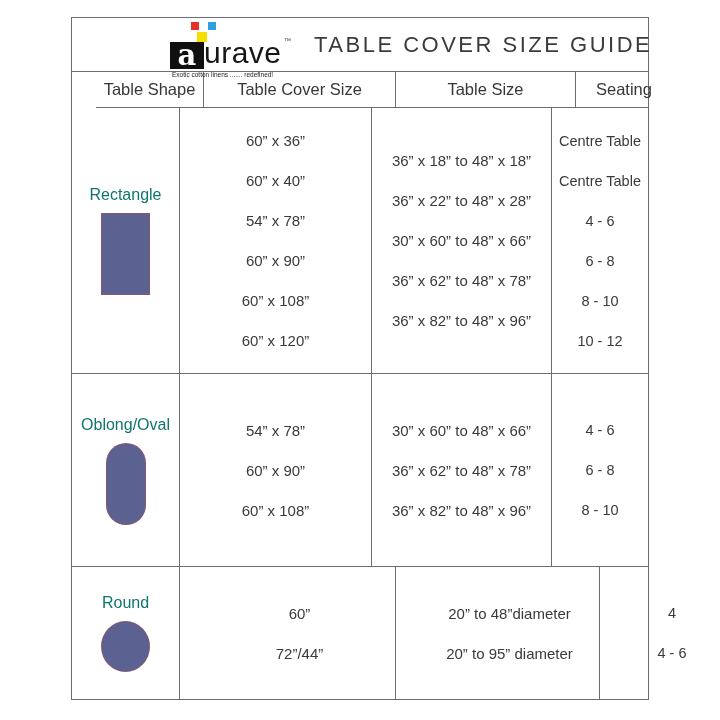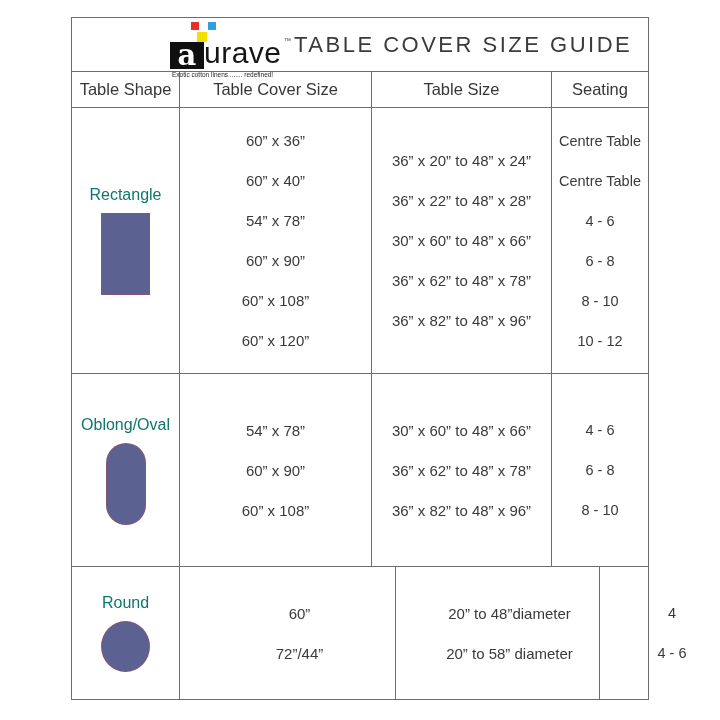--- a/index.html
+++ b/index.html
@@ -55,35 +55,36 @@
   .tm {
     position: absolute; left: 114px; top: 18px;
     font-size: 7px; color: #444;
   }
   .tagline {
     position: absolute; left: 2px; top: 52px;
     font-size: 6.5px; color: #222;
     white-space: nowrap;
   }
   .guide-title {
-    margin-left: 4px;
+    margin-left: 24px;
     font-size: 22px;
     letter-spacing: 2.5px;
     color: #3b3b3b;
     white-space: nowrap;
   }
 
   
   .col-head, .section {
     display: grid;
     grid-template-columns: 108px 192px 180px 96px;
   }
   .col-head {
     height: 36px;
     border-bottom: 1px solid #6d6d6d;
+    margin-left: 24px;
   }
   .head-cell {
     border-right: 1px solid #6d6d6d;
     display: flex; align-items: center; justify-content: center;
     font-size: 16.5px; color: #373737;
     white-space: nowrap;
   }
   .head-cell:last-child { border-right: none; }
 
   .section { border-bottom: 1px solid #6d6d6d; }
@@ -149,21 +150,21 @@
     </div>
     <div class="cell data-col">
       <div class="row-item">60” x 36”</div>
       <div class="row-item">60” x 40”</div>
       <div class="row-item">54” x 78”</div>
       <div class="row-item">60” x 90”</div>
       <div class="row-item">60” x 108”</div>
       <div class="row-item">60” x 120”</div>
     </div>
     <div class="cell data-col">
-      <div class="row-item">36” x 20” to 48” x 24”</div>
+      <div class="row-item">36” x 18” to 48” x 18”</div>
       <div class="row-item">36” x 22” to 48” x 28”</div>
       <div class="row-item">30” x 60” to 48” x 66”</div>
       <div class="row-item">36” x 62” to 48” x 78”</div>
       <div class="row-item">36” x 82” to 48” x 96”</div>
     </div>
     <div class="cell data-col seating">
       <div class="row-item">Centre Table</div>
       <div class="row-item">Centre Table</div>
       <div class="row-item">4 - 6</div>
       <div class="row-item">6 - 8</div>
@@ -198,21 +199,21 @@
     <div class="cell shape-cell">
       <div class="shape-label">Round</div>
       <div class="shape shape-circle"></div>
     </div>
     <div class="cell data-col">
       <div class="row-item">60”</div>
       <div class="row-item">72”/44”</div>
     </div>
     <div class="cell data-col">
       <div class="row-item">20” to 48”diameter</div>
-      <div class="row-item">20” to 58” diameter</div>
+      <div class="row-item">20” to 95” diameter</div>
     </div>
     <div class="cell data-col seating">
       <div class="row-item">4</div>
       <div class="row-item">4 - 6</div>
     </div>
   </div>
 
 </div>
 
 </body></html>

